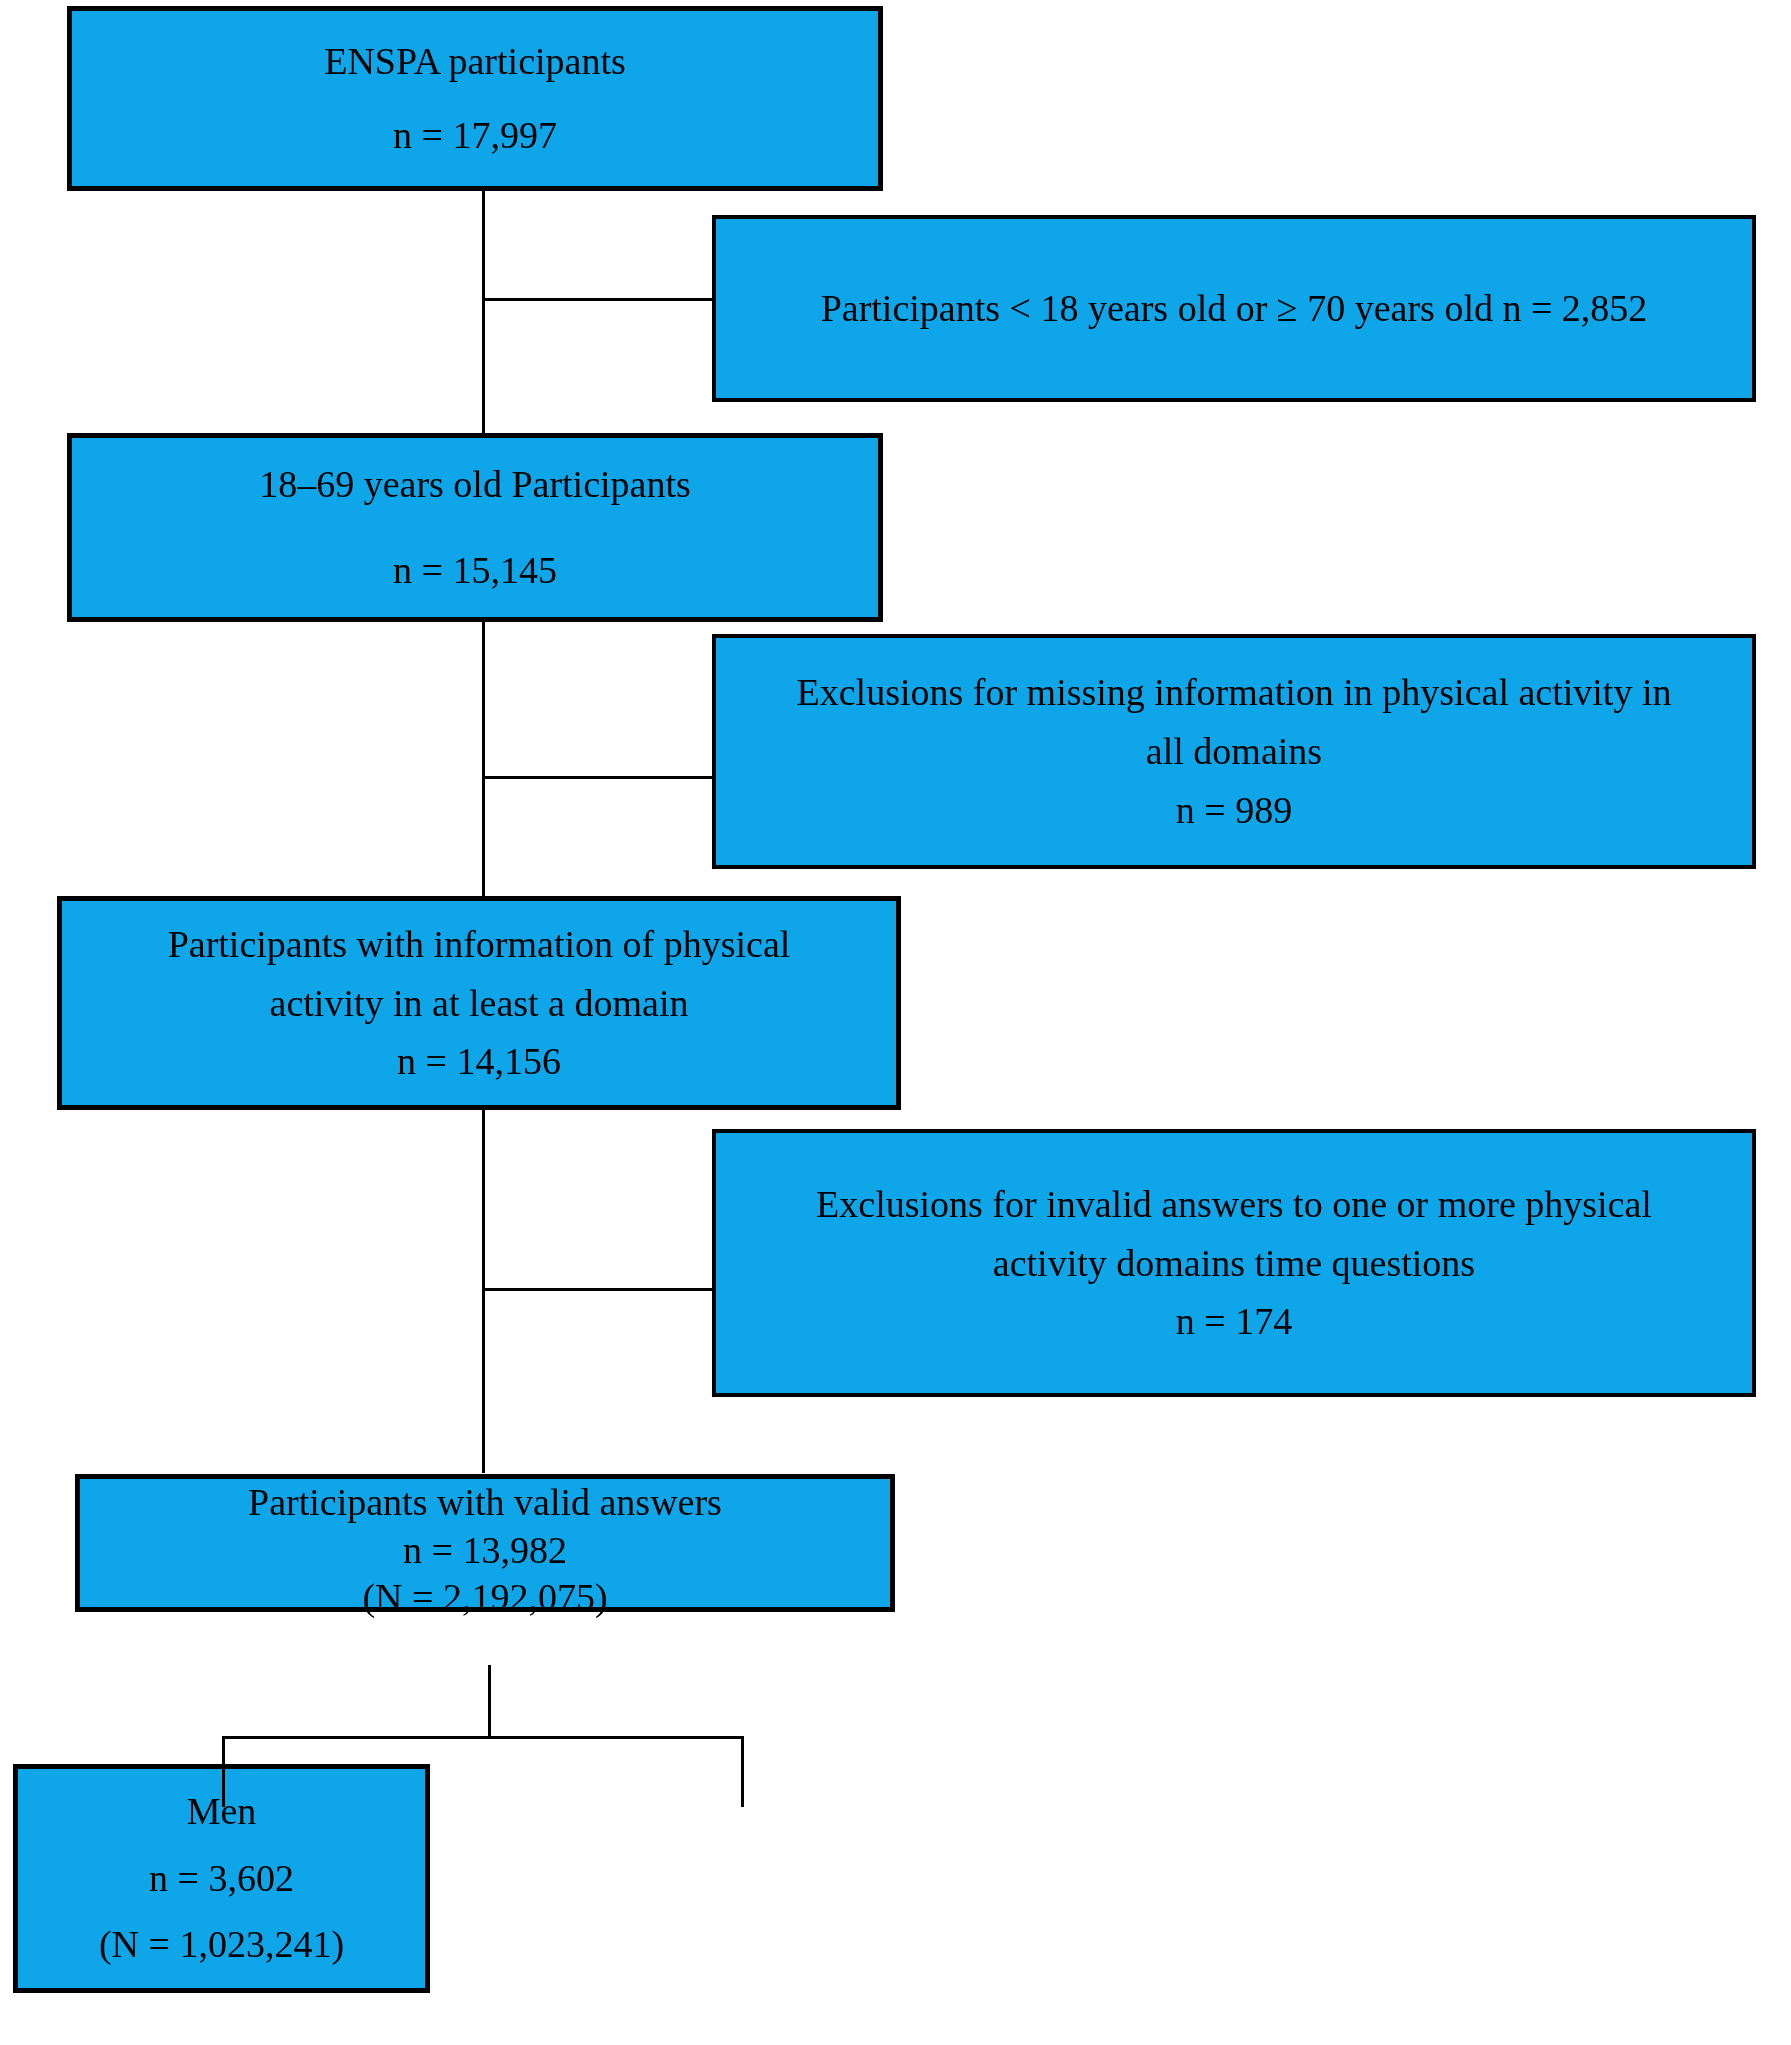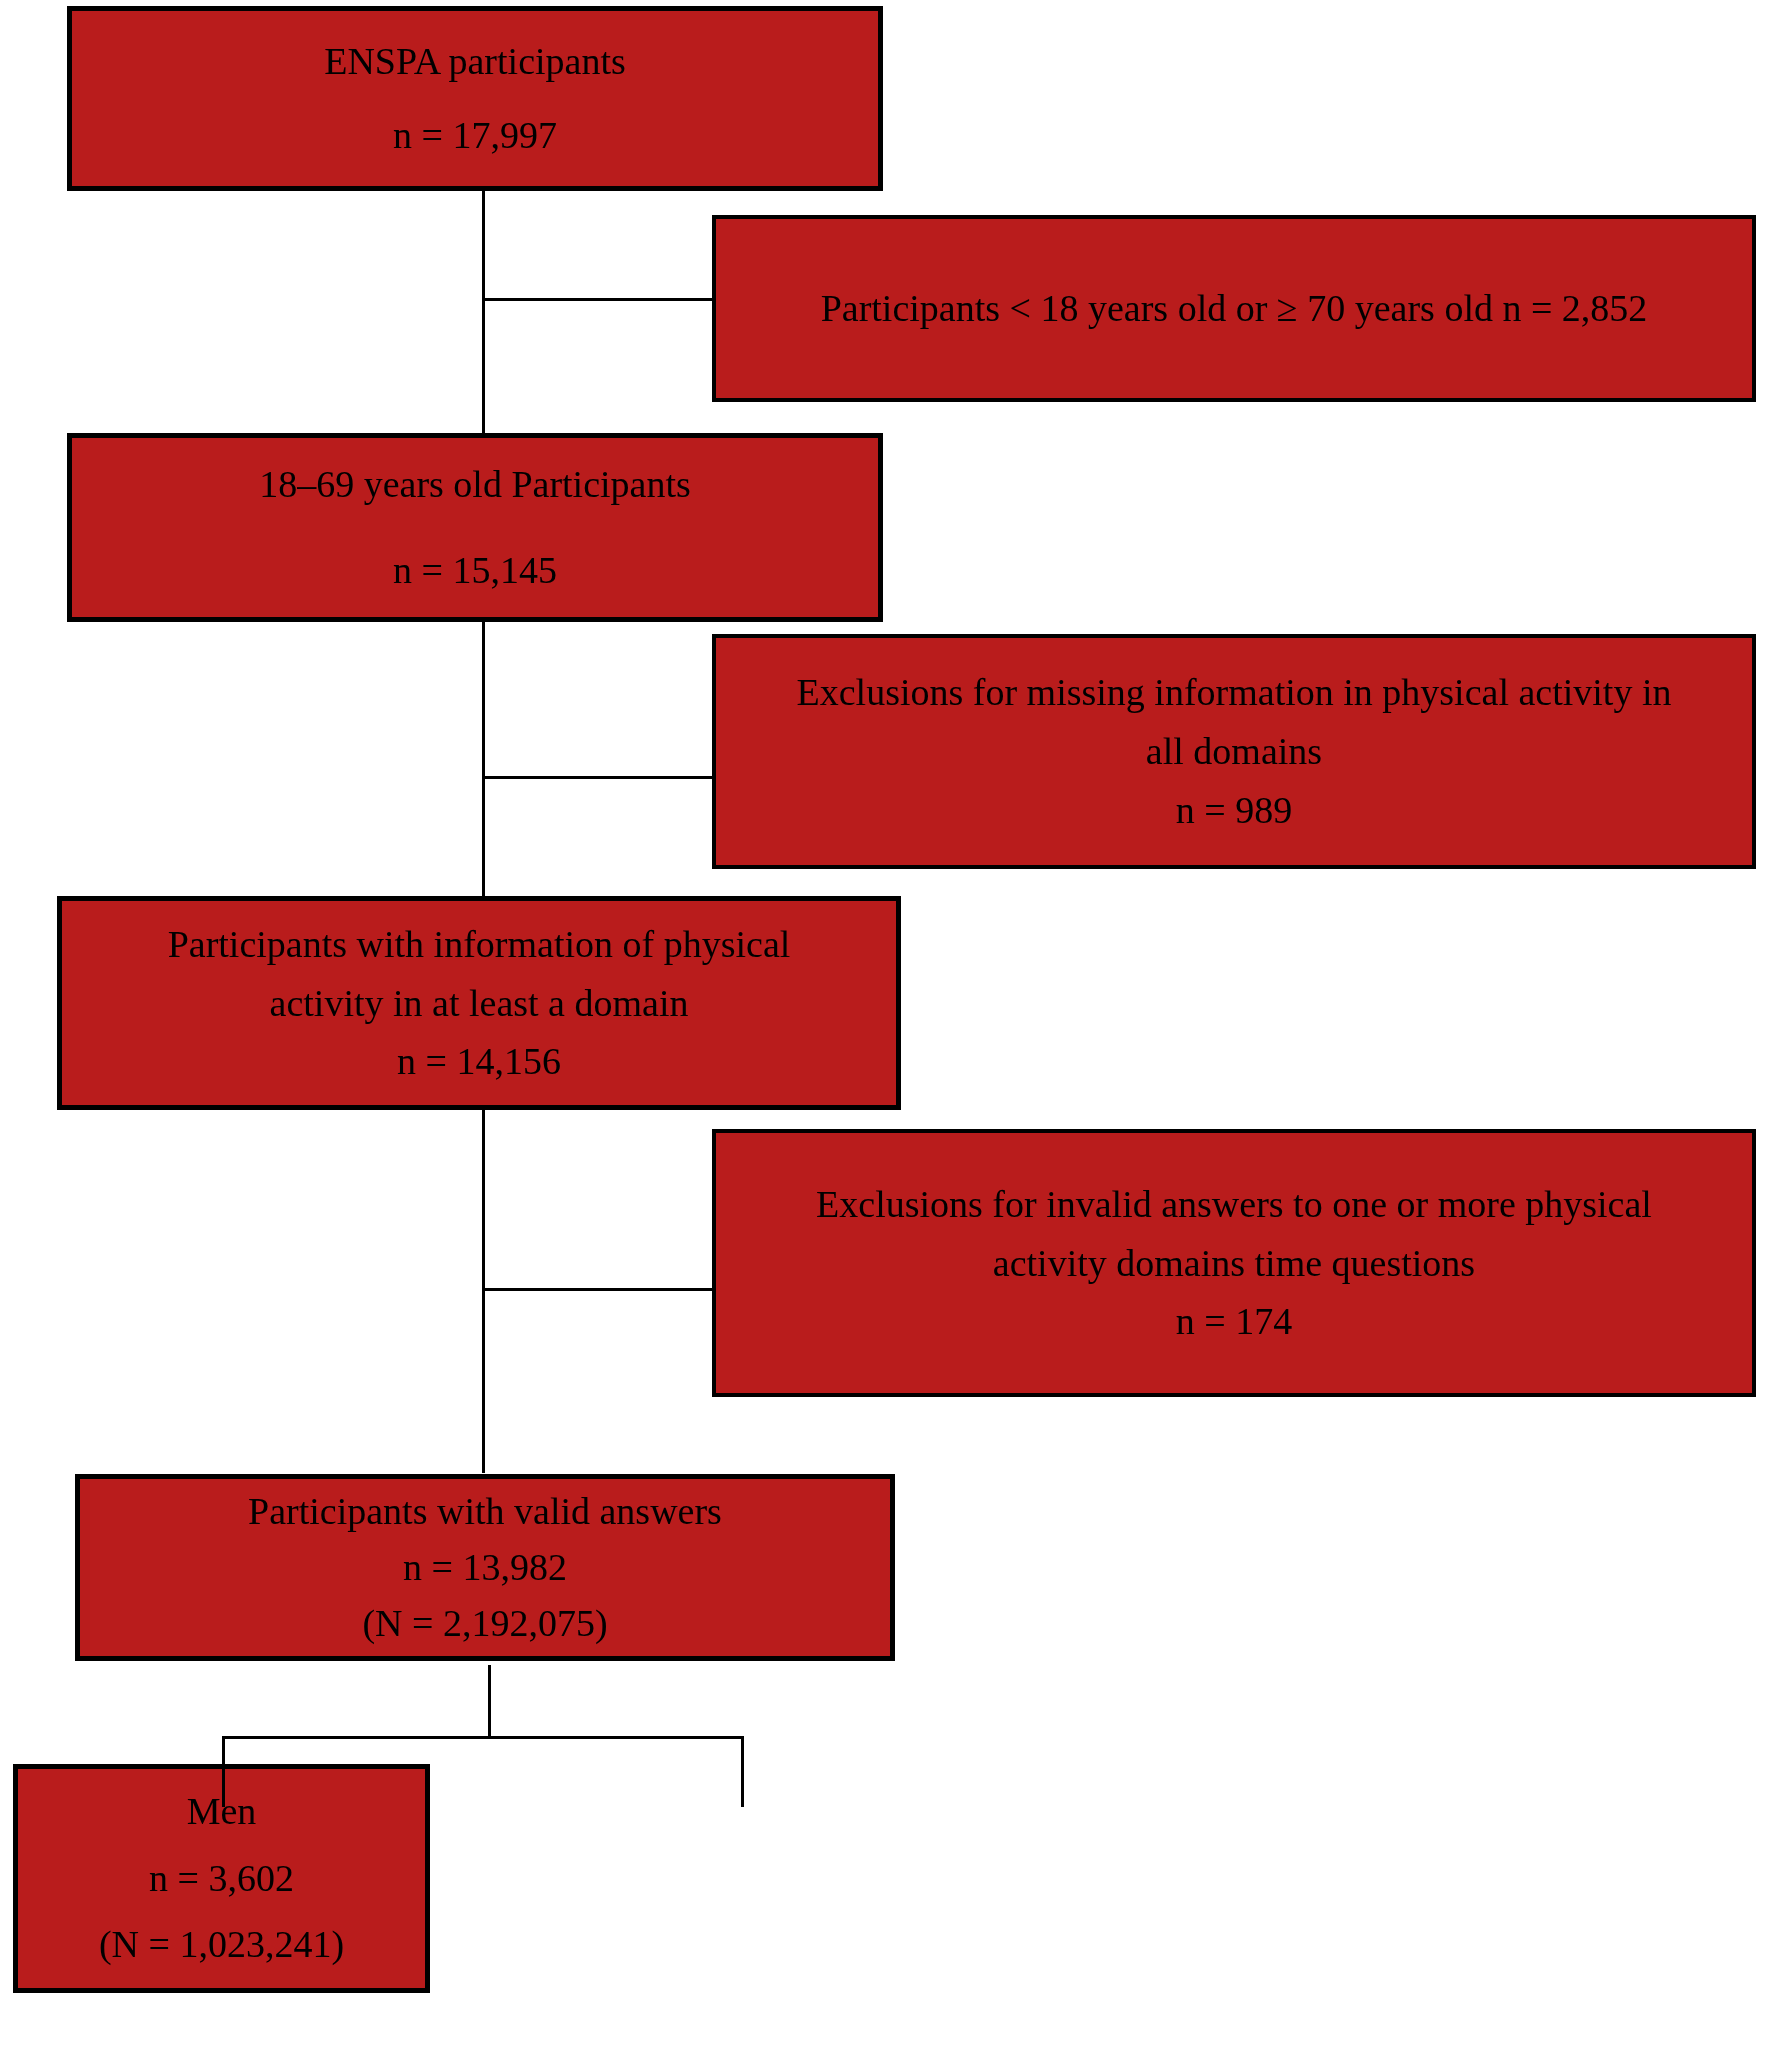--- a/index.html
+++ b/index.html
@@ -11,21 +11,21 @@
     position: relative;
     width: 1791px;
     height: 2046px;
     background: #ffffff;
     font-family: "Liberation Serif", "DejaVu Serif", serif;
     color: #000000;
   }
   .box {
     position: absolute;
     box-sizing: border-box;
-    background: #b91c1c;
+    background: #0ea5e9;
     display: flex;
     flex-direction: column;
     align-items: center;
     text-align: center;
     font-size: 38px;
     line-height: 1.25;
   }
   .box .line { white-space: nowrap; }
   .main-box   { border: 5px solid #000000; }
   .excl-box   { border: 4.5px solid #000000; }
@@ -67,21 +67,21 @@
     <div class="line">activity in at least a domain</div>
     <div class="line">n = 14,156</div>
   </div>
 
   <div class="box excl-box centered" style="left:712px; top:1129px; width:1044px; height:268px;">
     <div class="line">Exclusions for invalid answers to one or more physical</div>
     <div class="line">activity domains time questions</div>
     <div class="line">n = 174</div>
   </div>
 
-  <div class="box main-box spread" style="left:75px; top:1474px; width:820px; height:187px;">
+  <div class="box main-box spread" style="left:75px; top:1474px; width:820px; height:138px;">
     <div class="line">Participants with valid answers</div>
     <div class="line">n = 13,982</div>
     <div class="line">(N = 2,192,075)</div>
   </div>
 
   <div class="box main-box spread" style="left:13px; top:1764px; width:417px; height:229px;">
     <div class="line">Men</div>
     <div class="line">n = 3,602</div>
     <div class="line">(N = 1,023,241)</div>
   </div>

